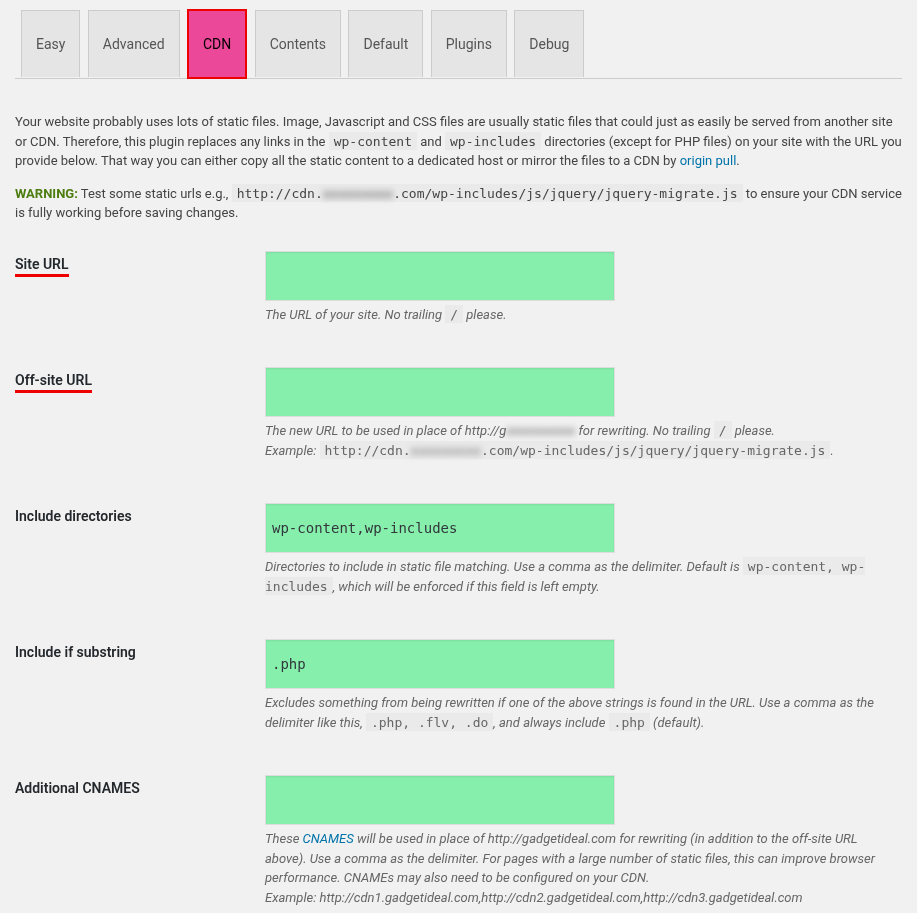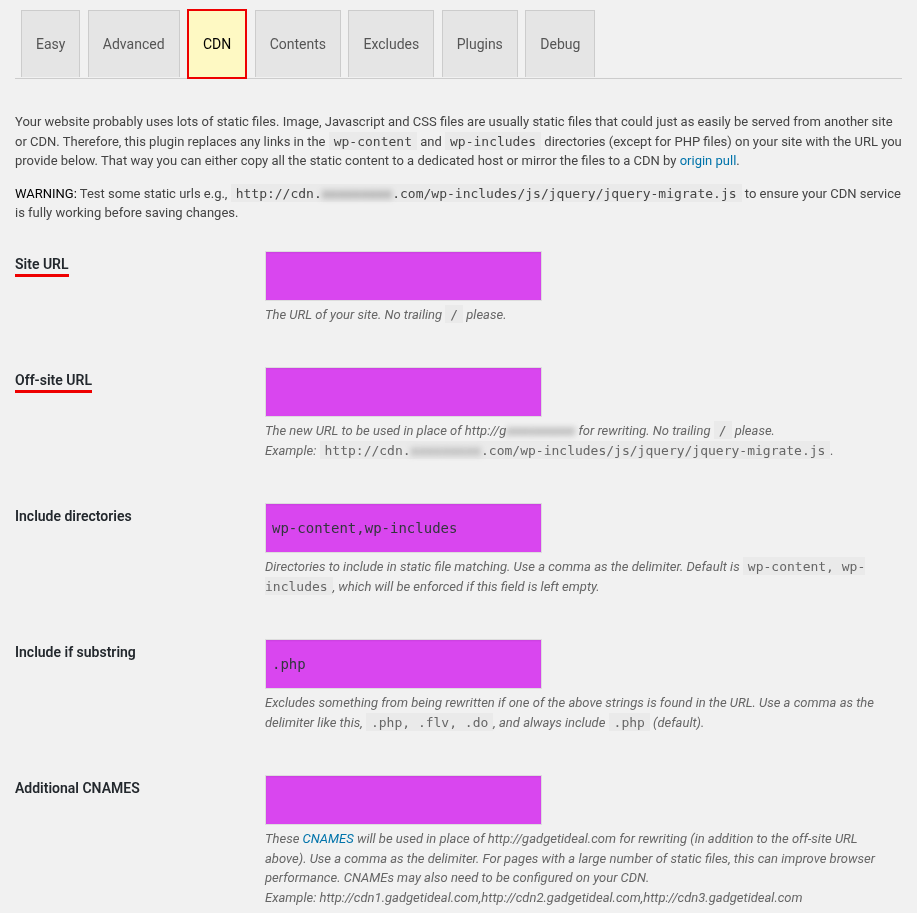--- a/index.html
+++ b/index.html
@@ -28,21 +28,21 @@
       color: #555;
       border: 1px solid #ccc;
       border-bottom: none;
       font-size: 14px;
       text-decoration: none;
       cursor: pointer;
       line-height: 1.6;
     }
     .nav-tab:first-child { margin-left: 0; }
     .nav-tab-active {
-      background: #fef9c3;
+      background: #ec4899;
       color: #000;
       border-bottom: 1px solid #f1f1f1;
       margin-bottom: -1px;
     }
     .highlight-red-tab {
       border: 2px solid #e00 !important;
     }
     .content {
       padding: 20px 0 0 0;
     }
@@ -53,21 +53,21 @@
       color: #444;
     }
     code {
       font-family: Consolas, Monaco, monospace;
       font-size: 13px;
       background: #eaeaea;
       padding: 2px 5px 1px 5px;
       border-radius: 0;
     }
     a { color: #0073aa; text-decoration: none; }
-    .warning { color: #000000; font-weight: 400;}
+    .warning { color: #4d7c0f; font-weight: 700;}
     .enable-box {
       border: 2px solid #e00;
       display: inline-block;
       padding: 12px 18px 12px 12px;
       margin: 10px 0 10px 190px;
     }
     .enable-box label {
       font-weight: 600;
       font-size: 14px;
       color: #222;
@@ -102,25 +102,25 @@
     .form-table td {
       padding: 15px 10px;
       vertical-align: top;
     }
     .label-underline {
       border-bottom: 3px solid #e00;
       padding-bottom: 2px;
       display: inline-block;
     }
     input[type="text"] {
-      width: 277px;
+      width: 350px;
       padding: 16px 6px;
       font-size: 14px;
       border: 1px solid #ddd;
-      background: #d946ef;
+      background: #86efac;
       box-shadow: inset 0 1px 2px rgba(0,0,0,0.07);
       color: #32373c;
       font-family: inherit;
     }
     .description {
       font-style: italic;
       color: #666;
       font-size: 13px;
       margin-top: 4px;
       line-height: 1.5;
@@ -139,21 +139,21 @@
   </style>
 </head>
 <body>
 
 <div class="wrap">
   <div class="nav-tab-wrapper">
     <a class="nav-tab">Easy</a>
     <a class="nav-tab">Advanced</a>
     <a class="nav-tab nav-tab-active highlight-red-tab">CDN</a>
     <a class="nav-tab">Contents</a>
-    <a class="nav-tab">Excludes</a>
+    <a class="nav-tab">Default</a>
     <a class="nav-tab">Plugins</a>
     <a class="nav-tab">Debug</a>
   </div>
 
   <div class="content">
     <p>
       <span>Your website probably uses lots of static files. Image, Javascript and CSS files are usually static files that could just as easily be served from another site or CDN. Therefore, this plugin replaces any links in the </span><code>wp-content</code><span> and </span><code>wp-includes</code><span> directories (except for PHP files) on your site with the URL you provide below. That way you can either copy all the static content to a dedicated host or mirror the files to a CDN by </span><a href="#">origin pull</a><span>.</span>
     </p>
 
     <p>

